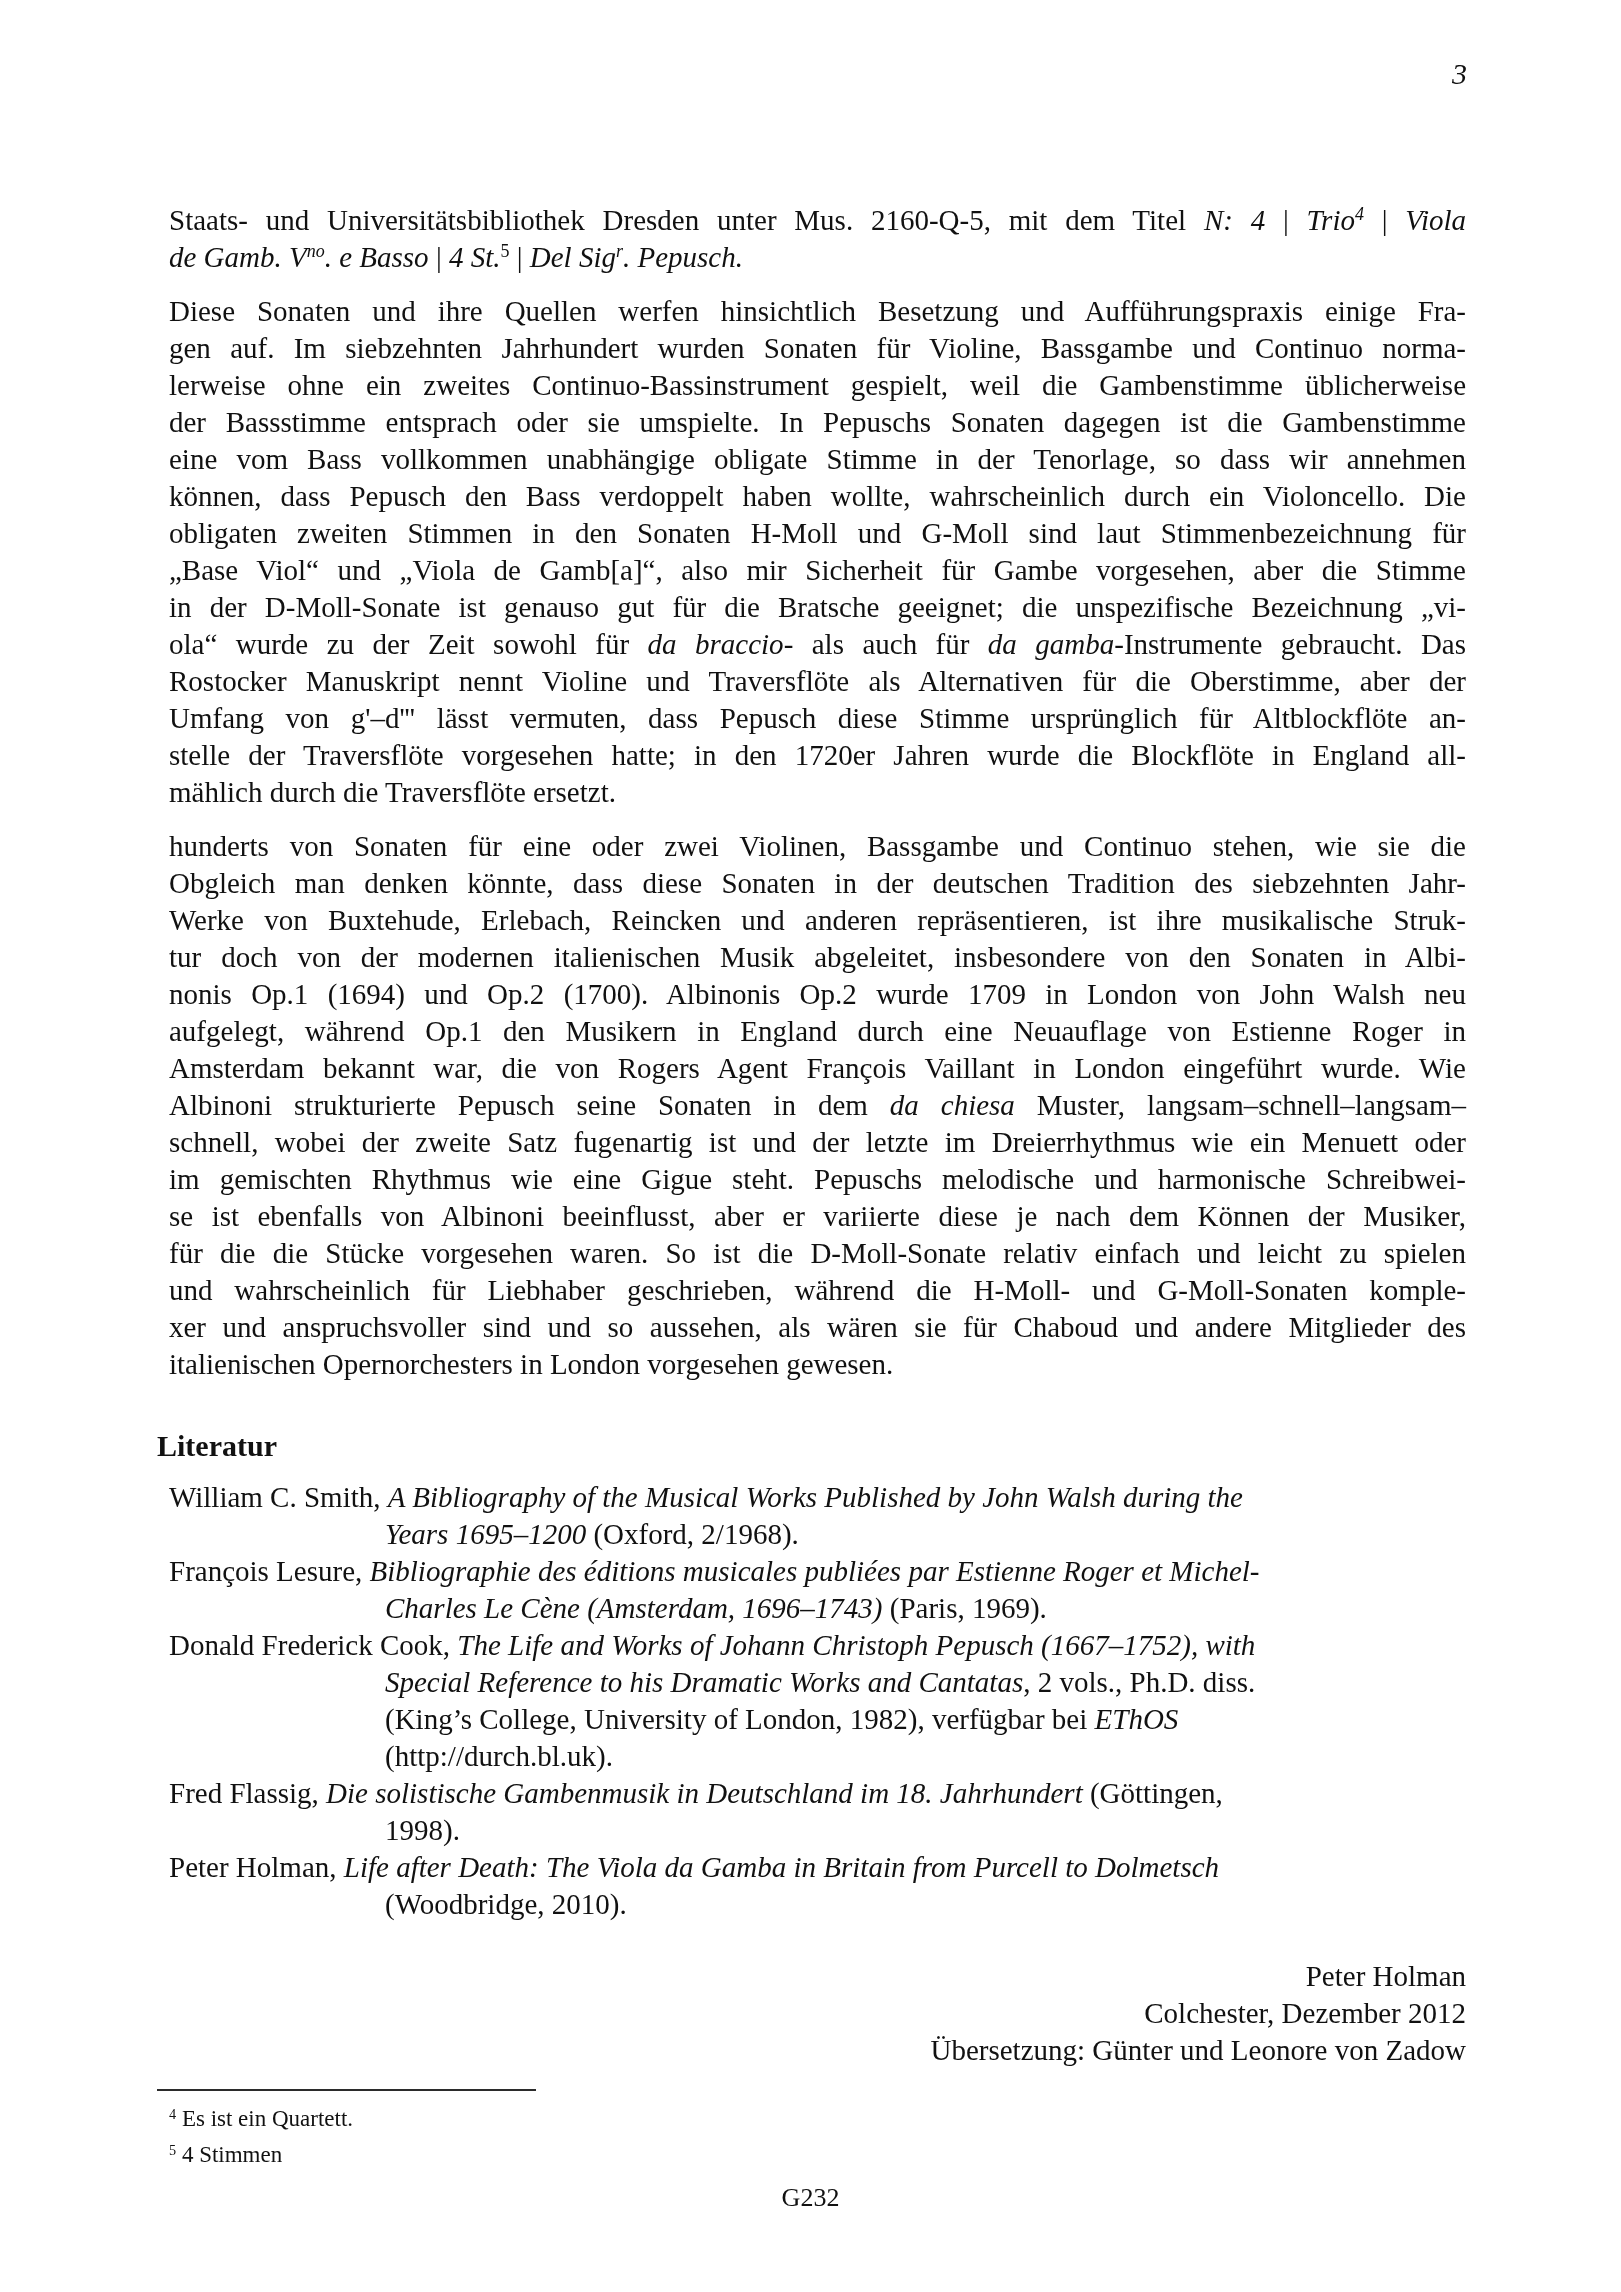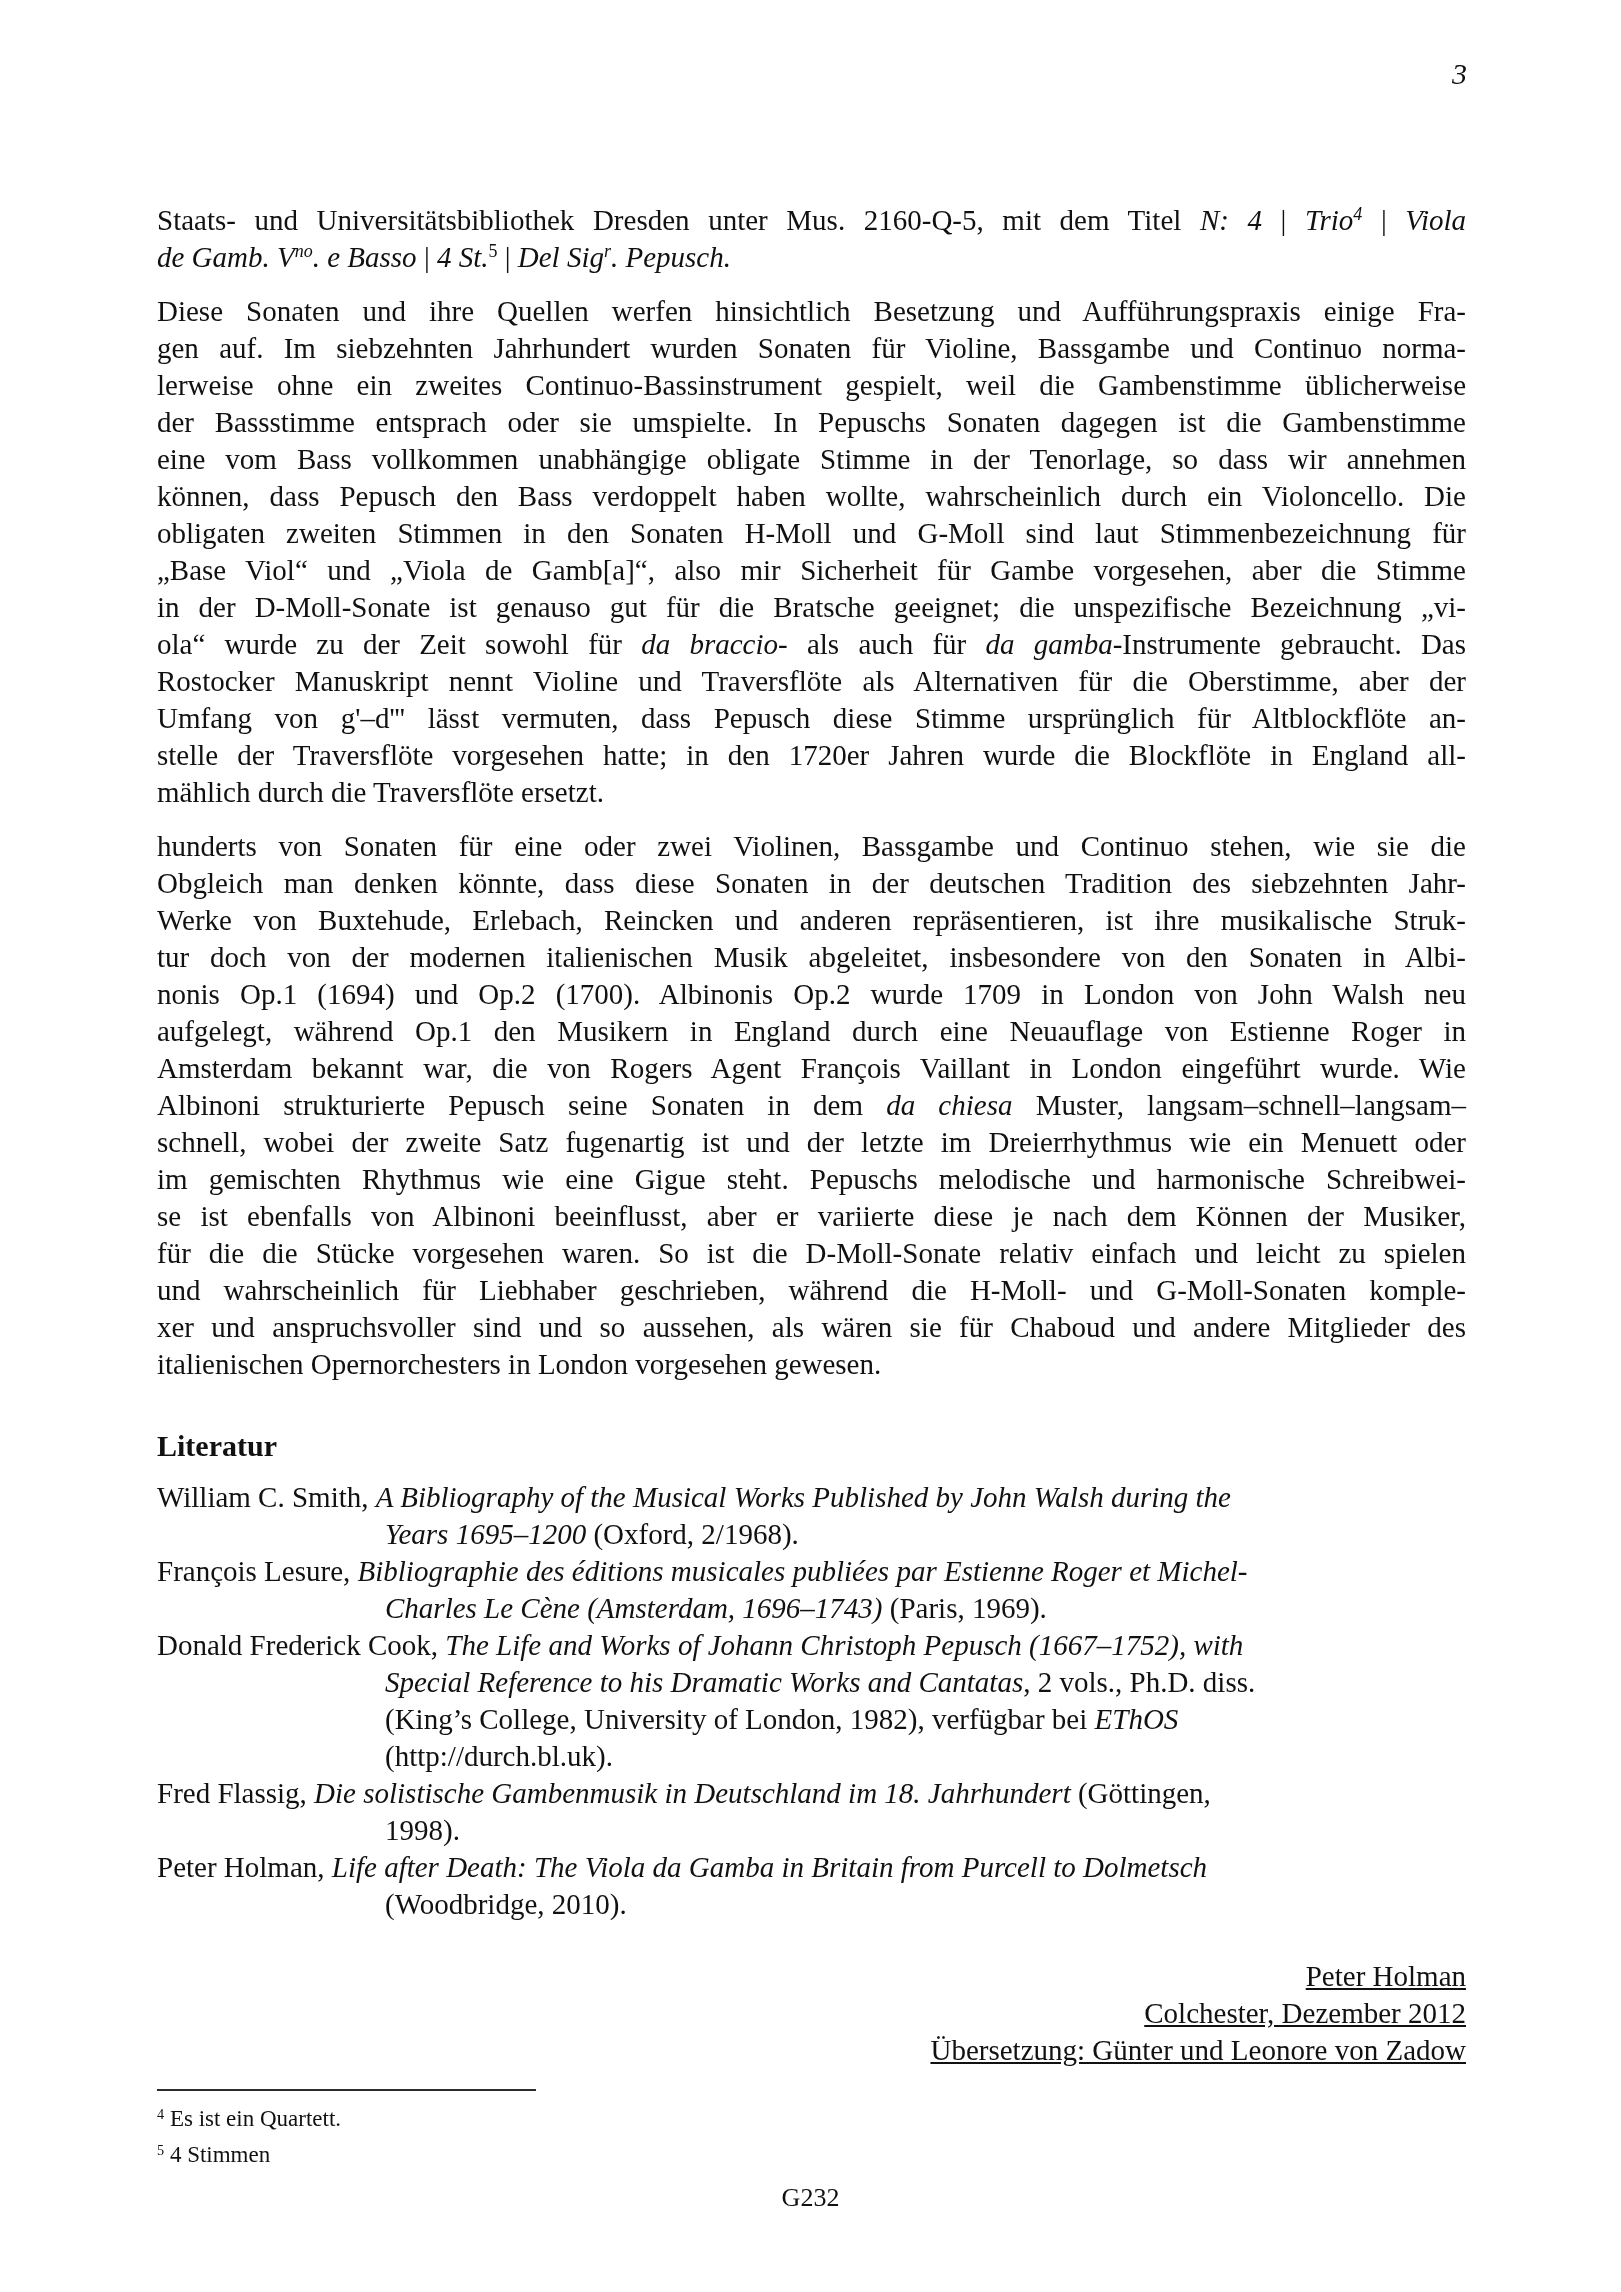--- a/index.html
+++ b/index.html
@@ -25,20 +25,21 @@
   }
   .content {
     position: absolute;
     left: 157px;
     top: 202px;
     width: 1309px;
   }
   .line {
     line-height: 37px;
     white-space: pre-wrap;
+    margin-left: 12px;
   }
   .line.just {
     text-align: justify;
     text-align-last: justify;
     text-justify: inter-word;
   }
   .line.end { text-align: left; }
   .para + .para { margin-top: 17px; }
   .it { font-style: italic; }
   .sup {
@@ -54,21 +55,20 @@
     font-size: 30px;
     line-height: 37px;
     margin: 44px 0 15px 0;
   }
   .lit-entry .line { line-height: 37px; }
   .lit-first { }
   .lit-cont  { margin-left: 228px; }
   .signature {
     margin-top: 35px;
     text-align: right;
-    text-decoration: underline;
   }
   .signature .line { line-height: 37px; }
   .footnote-rule {
     width: 379px;
     height: 0;
     border-top: 2.7px solid #2b2b2b;
     margin-top: 19.7px;
   }
   .footnotes {
     margin-top: 10.7px;

